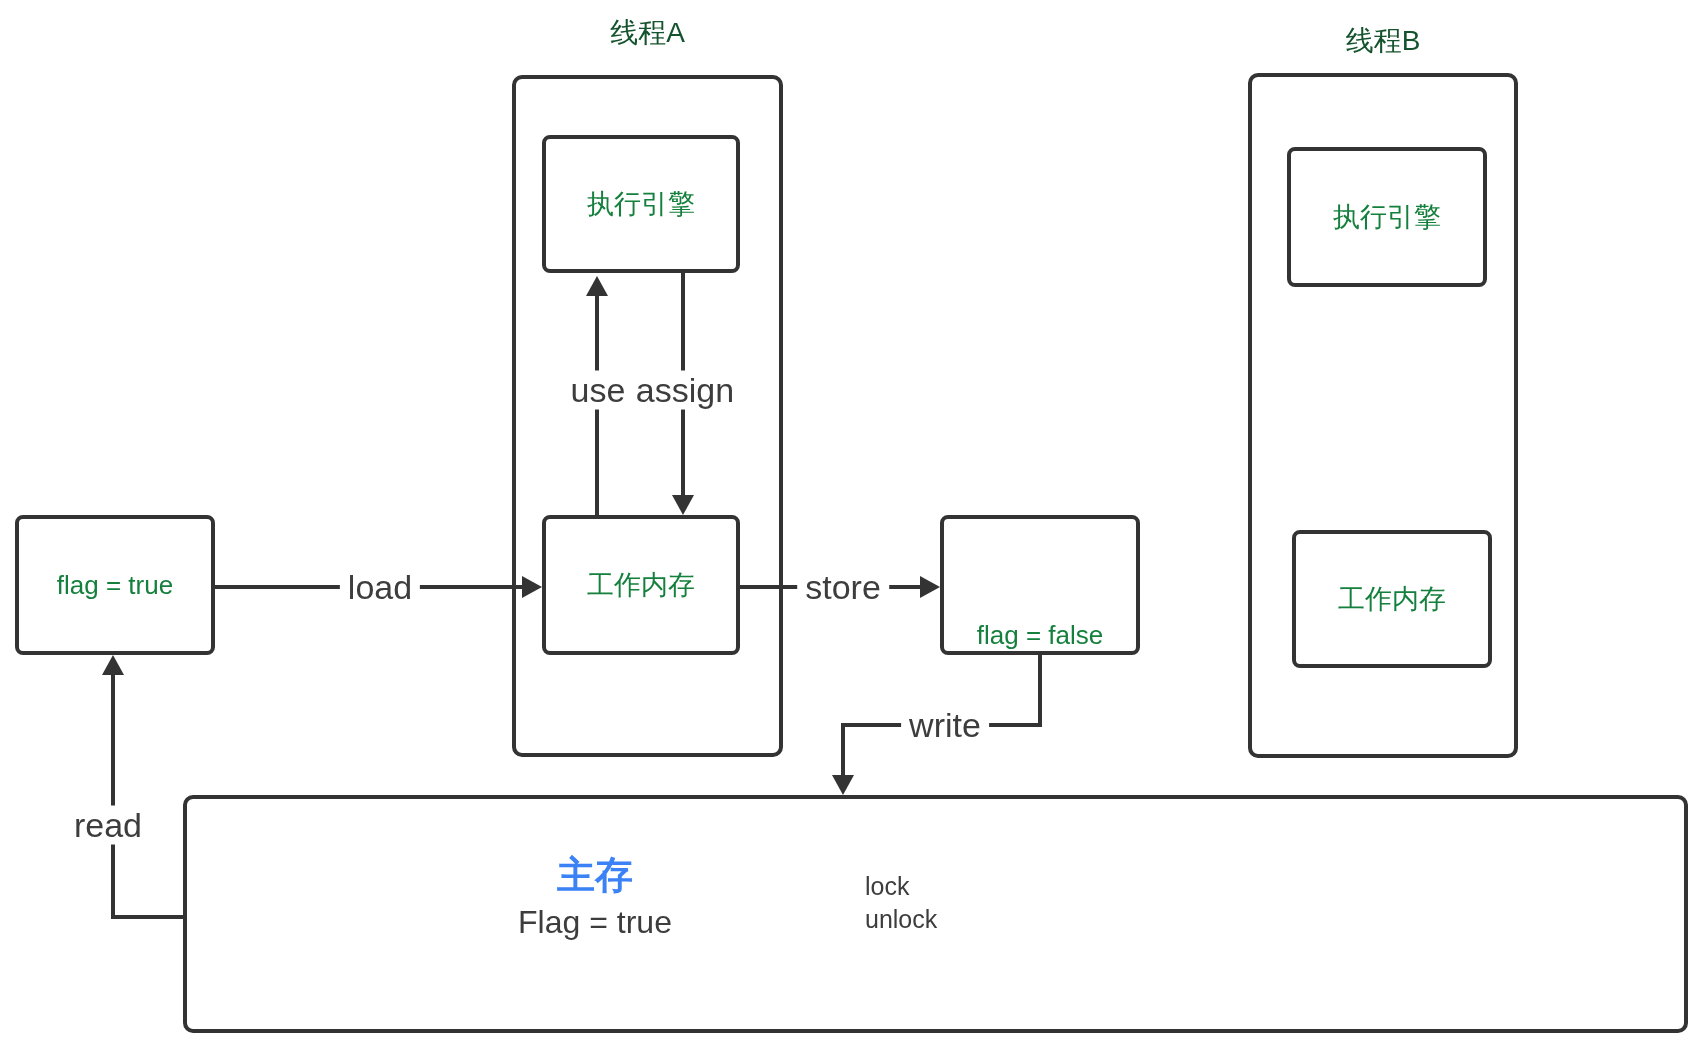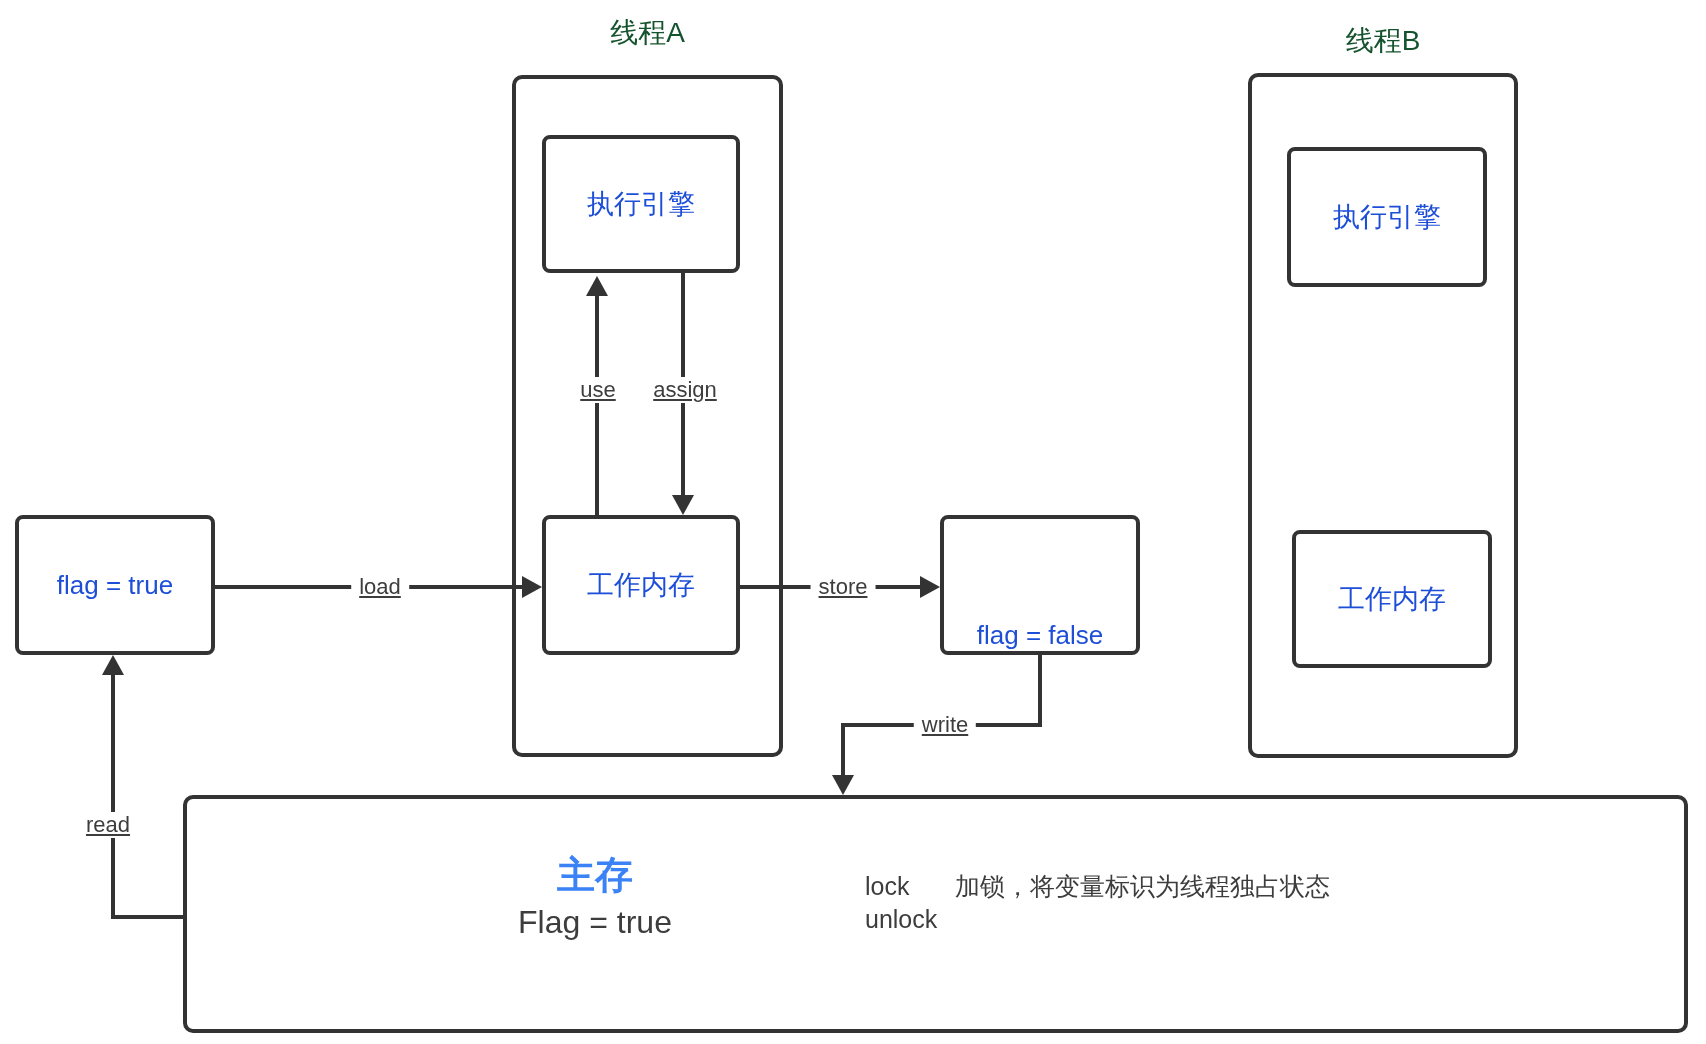--- a/index.html
+++ b/index.html
@@ -18,21 +18,21 @@
   }
   .box {
     position: absolute;
     box-sizing: border-box;
     border: 4px solid #333333;
     border-radius: 8px;
     background: #ffffff;
     display: flex;
     align-items: center;
     justify-content: center;
-    color: #1d4ed8;
+    color: #15803d;
     z-index: 4;
   }
   .container-box {
     border-radius: 10px;
     z-index: 1;
   }
   .box-label {
     font-size: 27px;
     white-space: nowrap;
   }
@@ -68,25 +68,24 @@
   .arrow-down {
     border-left: 11px solid transparent;
     border-right: 11px solid transparent;
     border-top: 20px solid #333333;
   }
   .edge-label {
     position: absolute;
     transform: translate(-50%, -50%);
     background: #ffffff;
     padding: 0 8px;
-    font-size: 22px;
+    font-size: 34px;
     color: #3d3d3d;
     z-index: 5;
     white-space: nowrap;
-    text-decoration: underline;
   }
   .mm-title {
     position: absolute;
     transform: translate(-50%, -50%);
     font-size: 38px;
     font-weight: bold;
     color: #3b82f6;
     z-index: 5;
     white-space: nowrap;
   }
@@ -167,21 +166,20 @@
   <div class="vline" style="left:111px; top:673px; width:4px; height:246px;"></div>
   <div class="arrow arrow-up" style="left:102px; top:655px;"></div>
   <div class="edge-label" style="left:108px; top:825px;">read</div>
 
   <div class="box container-box" style="left:183px; top:795px; width:1505px; height:238px;"></div>
   <div class="mm-title" style="left:595px; top:875px;">主存</div>
   <div class="mm-value" style="left:595px; top:922px;">Flag = true</div>
   <div class="mm-notes">
     <div class="note-row">
       <span class="note-keyword">lock</span>
-      <span class="note-description">加锁，将变量标识为线程独占状态</span>
     </div>
     <div class="note-row">
       <span class="note-keyword">unlock</span>
     </div>
   </div>
 
   <div class="thread-title" style="left:1248px; top:22px; width:270px;">线程B</div>
   <div class="box container-box" style="left:1248px; top:73px; width:270px; height:685px;"></div>
   <div class="box" style="left:1287px; top:147px; width:200px; height:140px;">
     <span class="box-label">执行引擎</span>

